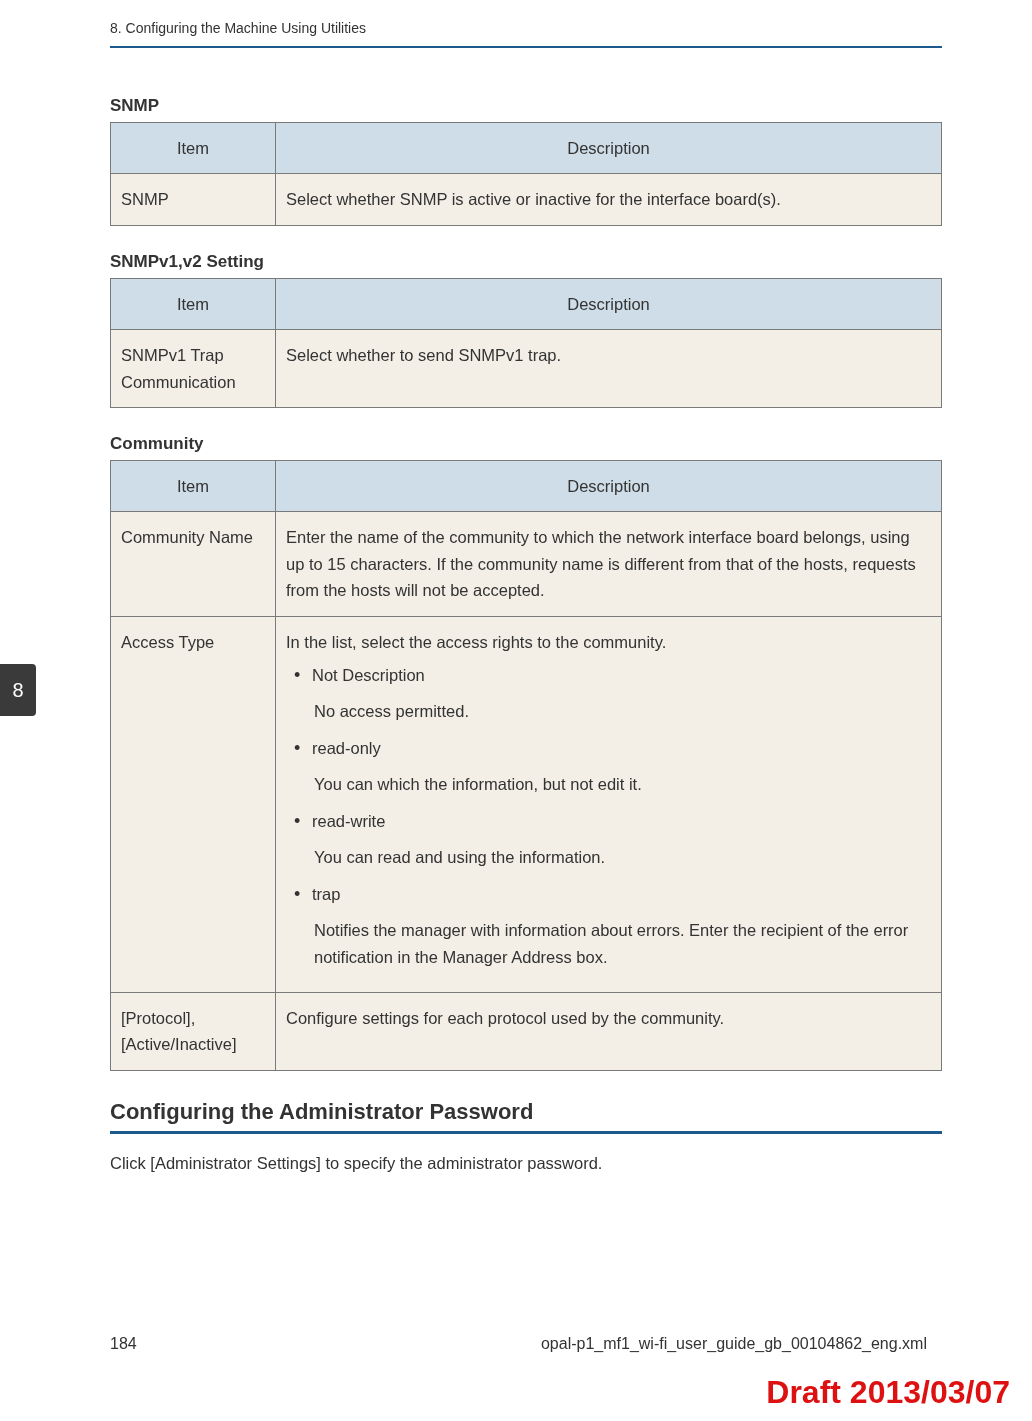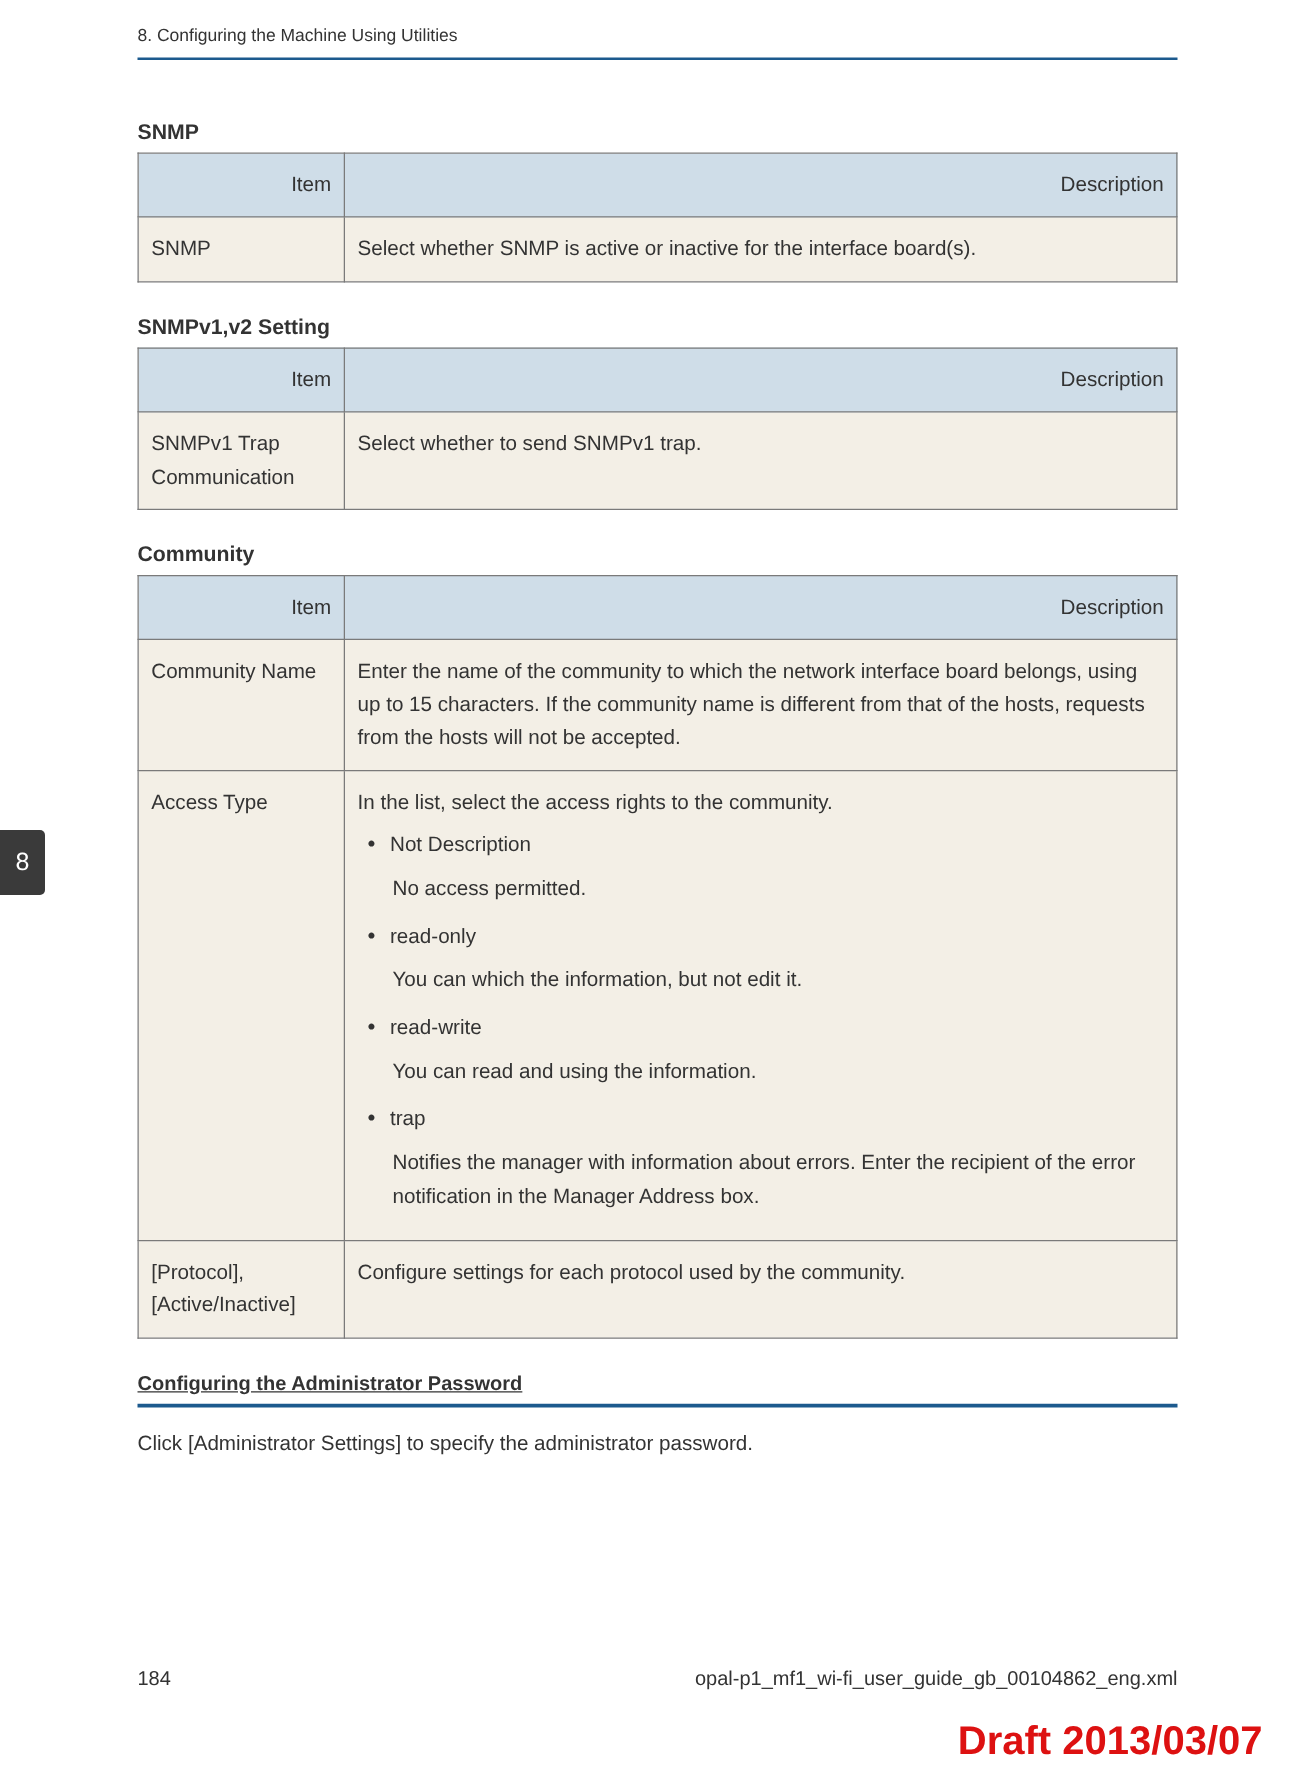--- a/index.html
+++ b/index.html
@@ -39,21 +39,21 @@
       border: 1px solid #7a7a7a;
       padding: 12px 10px;
       text-align: left;
       font-size: 16.5px;
       vertical-align: top;
       line-height: 1.6;
     }
     th {
       background: #cfdde8;
       font-weight: normal;
-      text-align: right;
+      text-align: center;
       color: #333;
     }
     th.item-col { width: 165px; }
     td { background: #f3efe6; }
     td.item-cell { color: #333; }
     td.desc-cell { color: #333; }
     .bullet-list { list-style: none; padding: 0; margin-top: 6px; }
     .bullet-list > li { margin-bottom: 4px; padding-left: 28px; }
     .bullet-list > li .bullet-head::before {
       content: "•";
@@ -61,40 +61,39 @@
       width: 18px;
       margin-left: -20px;
       font-size: 18px;
     }
     .bullet-sub {
       display: block;
       margin-top: 8px;
       margin-bottom: 10px;
     }
     .subsection-title {
-      font-size: 16px;
+      font-size: 22px;
       font-weight: bold;
       margin-top: 28px;
       margin-bottom: 6px;
-      text-decoration: underline;
     }
     .subsection-rule {
       height: 3px;
       background: #1c5a8e;
       margin-bottom: 16px;
     }
     .body-text {
       font-size: 16.5px;
       line-height: 1.6;
     }
     .footer {
       position: absolute;
       bottom: 68px;
       left: 110px;
-      right: 90px;
+      right: 105px;
       display: flex;
       justify-content: space-between;
       font-size: 16px;
     }
     .page-num { }
     .doc-id { }
     .side-tab {
       position: absolute;
       left: 0;
       top: 664px;

